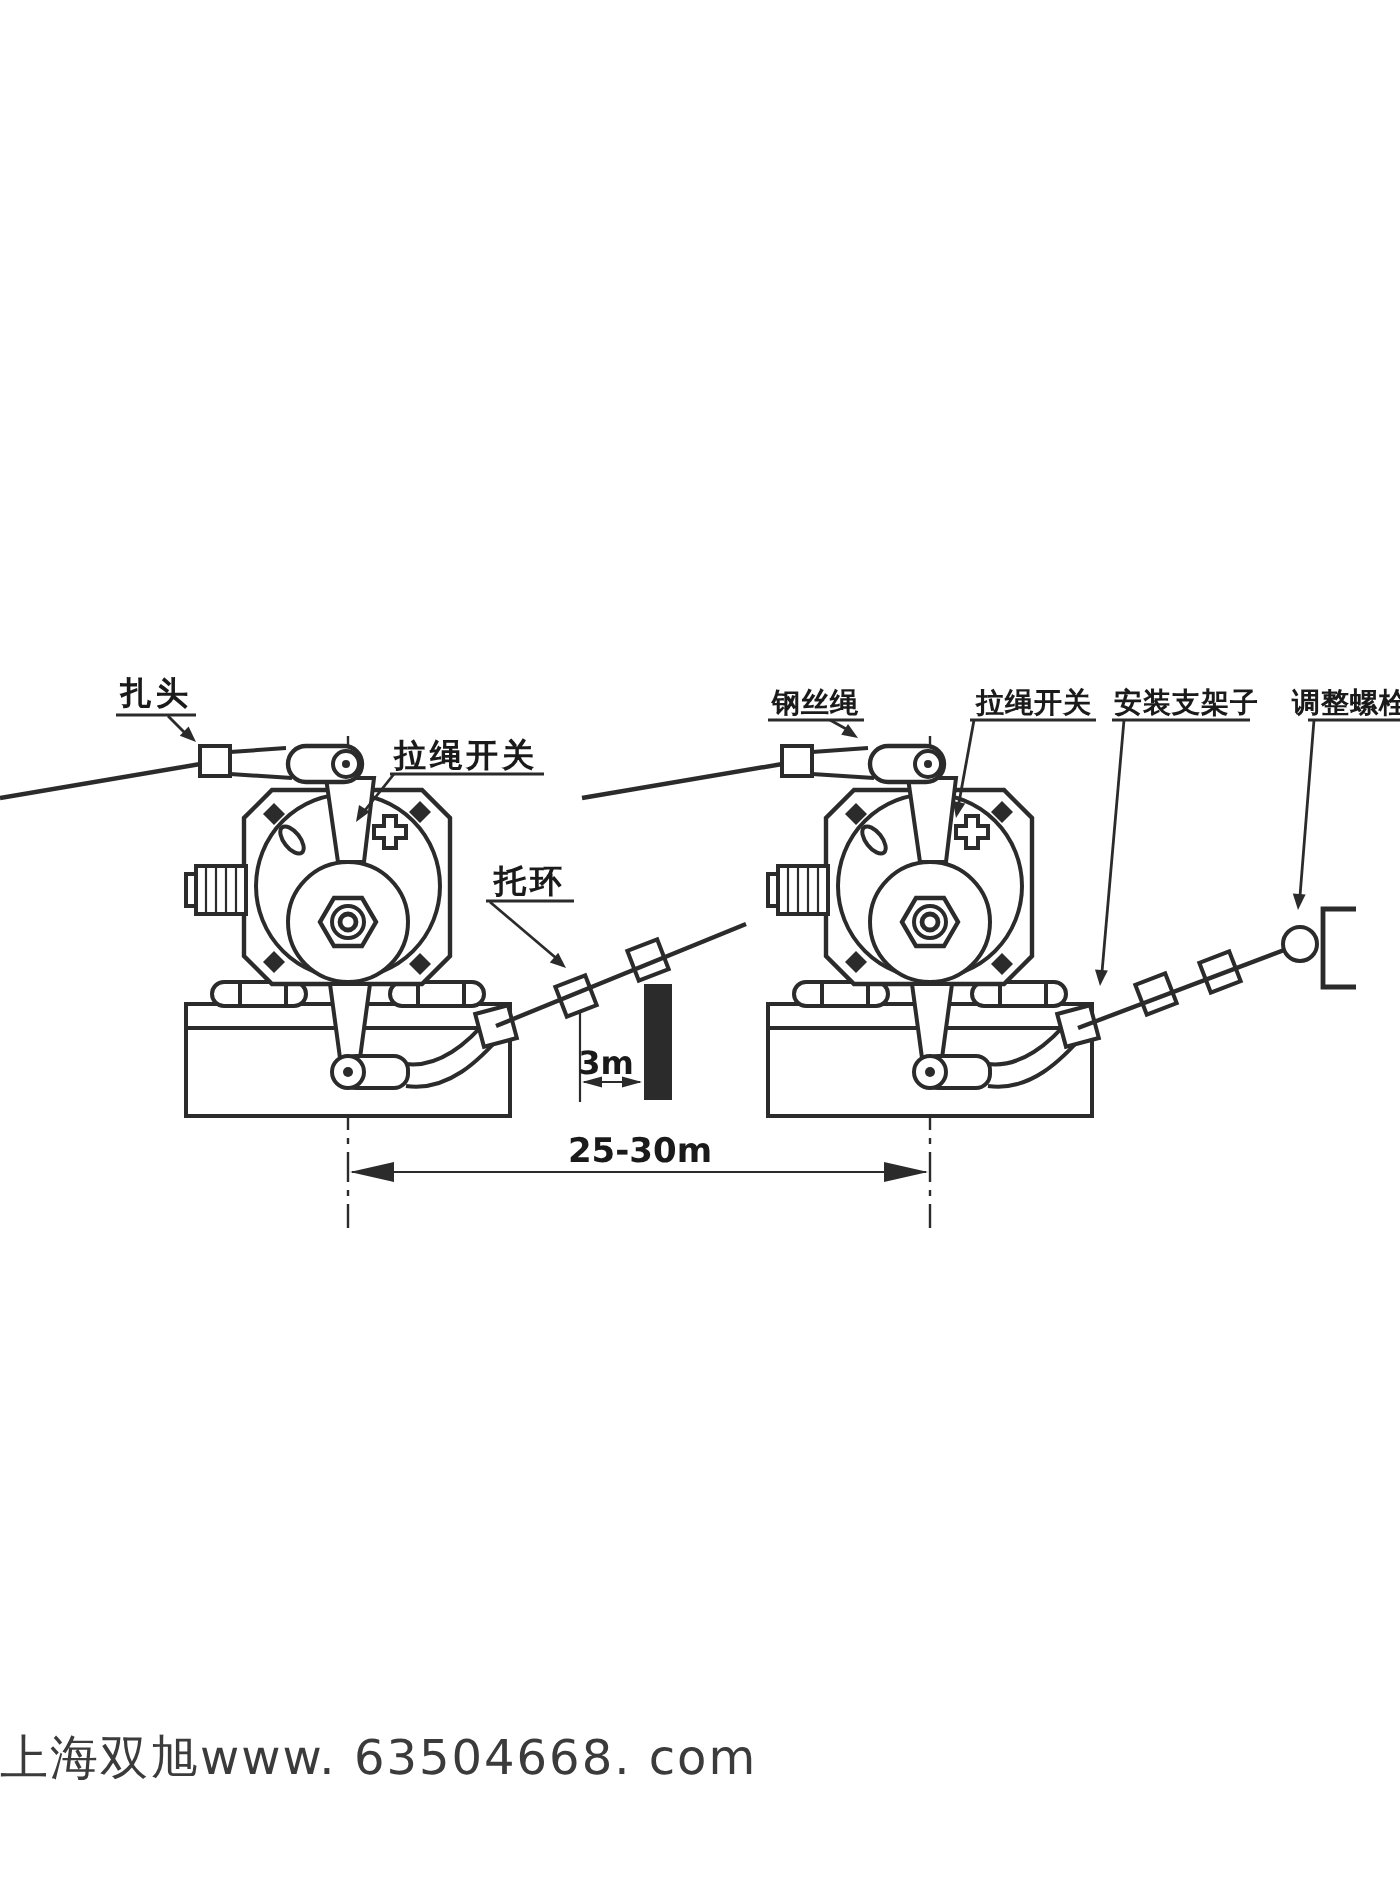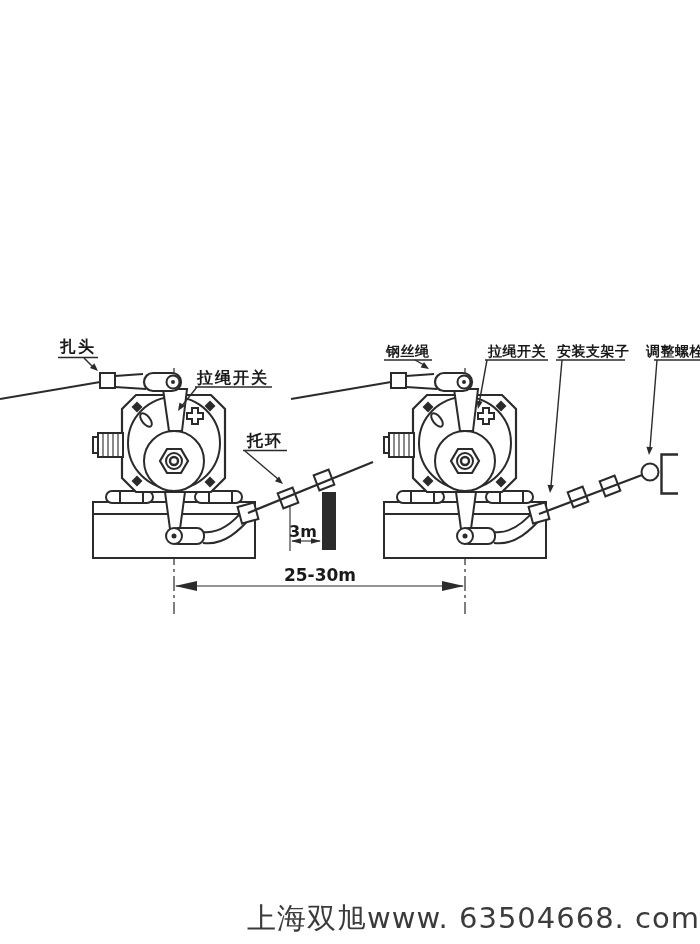--- a/index.html
+++ b/index.html
@@ -23,22 +23,22 @@
   .w16{stroke-width:1.6;}
   .w2{stroke-width:2;}
   .w22{stroke-width:2.2;}
   .w24{stroke-width:2.4;}
   .cl{stroke-dasharray:15 4 3 4;stroke-width:1.2;}
   .lbl{font-weight:bold;fill:var(--label_text);font-family:"DejaVu Sans","Liberation Sans",sans-serif;}
   .fs16{font-size:16px;letter-spacing:2px;}
   .fs14{font-size:14px;letter-spacing:0.5px;}
   .dim{font-weight:bold;fill:var(--label_text);font-family:"DejaVu Sans","Liberation Sans",sans-serif;}
   .footer{
-    position:absolute;top:899px;left:0;width:100%;
-    text-align:right;font-size:29px;letter-spacing:1px;
+    position:absolute;top:863px;left:0;width:100%;
+    text-align:left;font-size:24px;letter-spacing:1px;
     color:var(--footer_text);
   }
 </style>
 </head>
 <body>
 
 <svg width="700" height="944" viewBox="0 0 700 944" xmlns="http://www.w3.org/2000/svg" xmlns:xlink="http://www.w3.org/1999/xlink">
 
   <defs>
 

